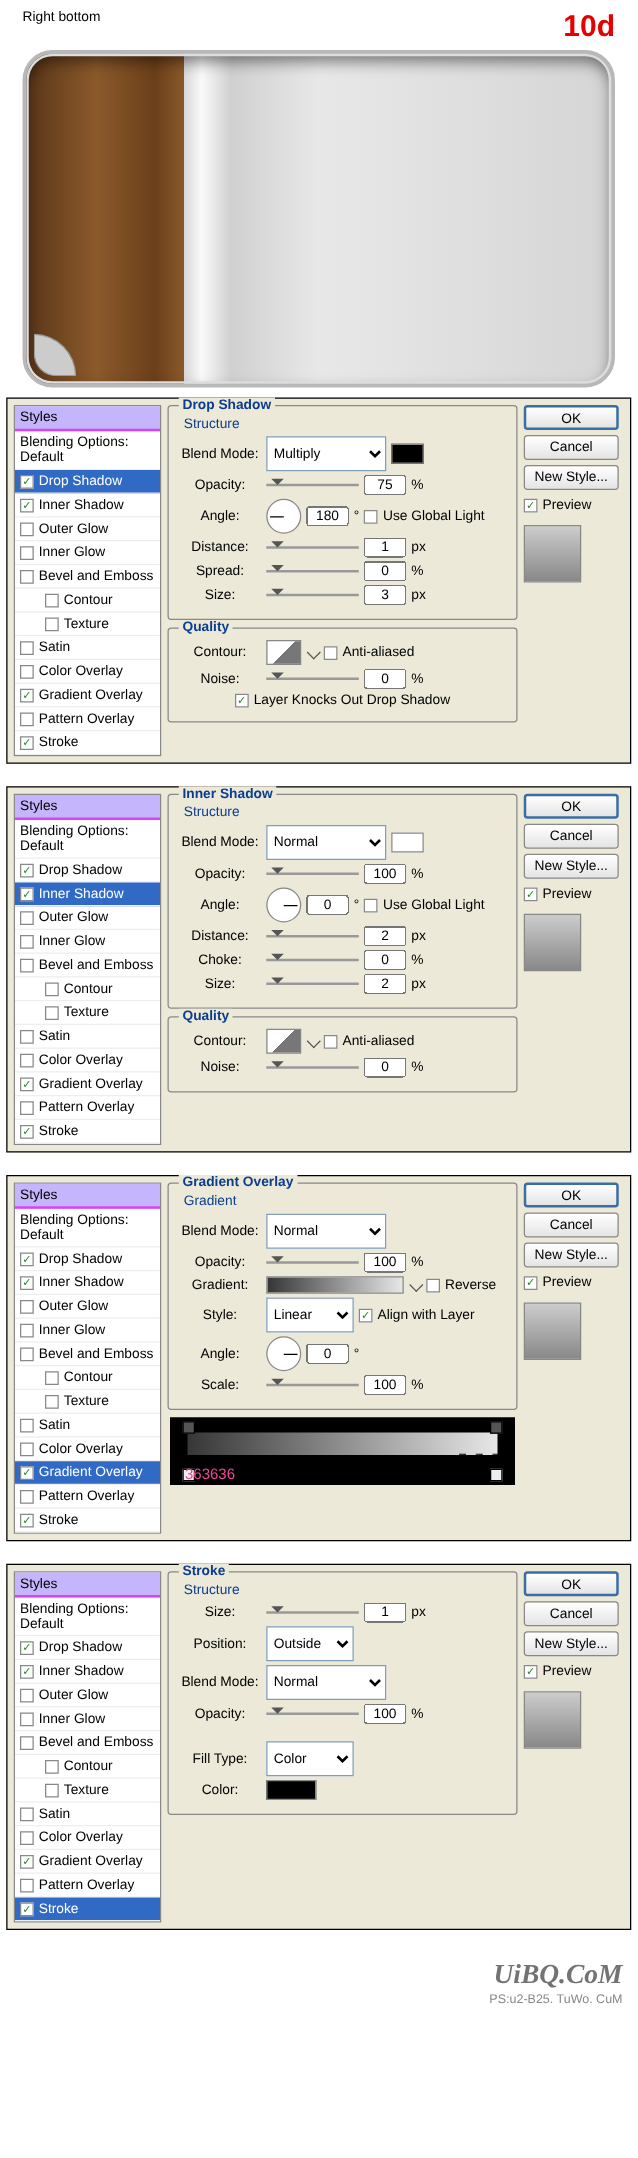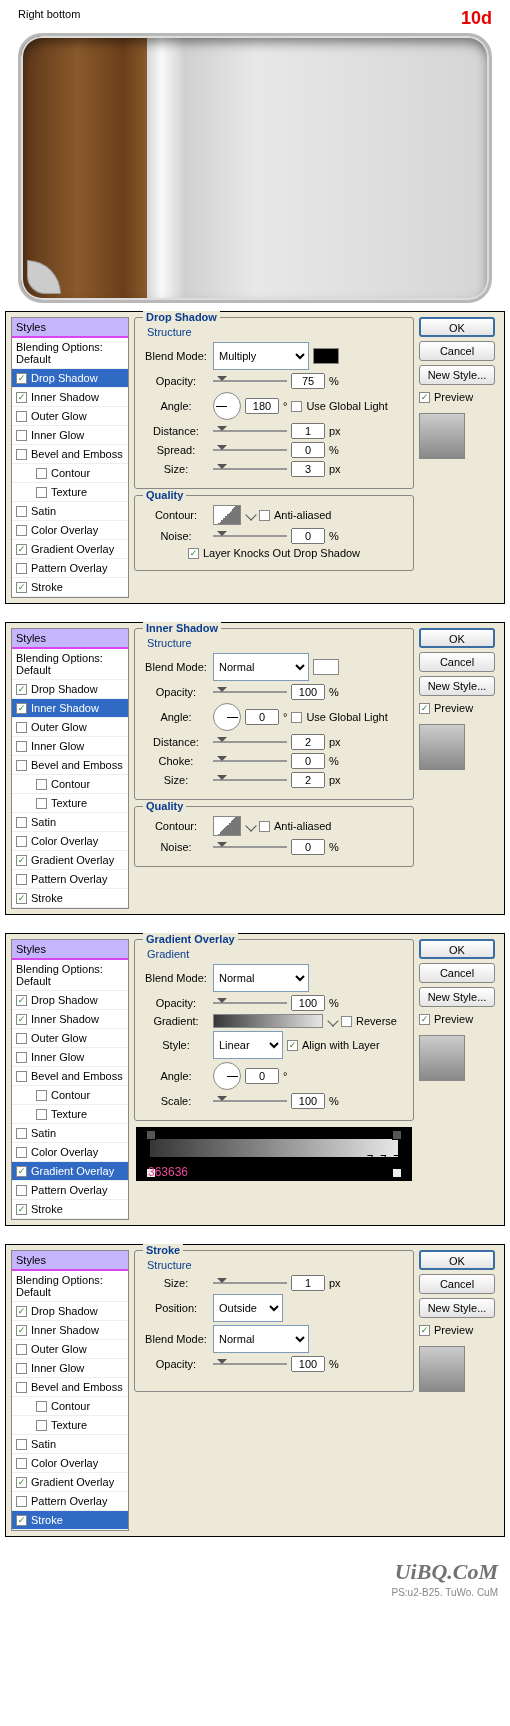--- a/index.html
+++ b/index.html
@@ -1,19 +1,19 @@
 <!DOCTYPE html>
 <html><head>
 <meta charset="utf-8">
 <style>
 *{box-sizing:border-box;margin:0;padding:0;font-family:Tahoma,sans-serif;font-size:11px}
 body{background:#fff;width:510px}
 .hdr{display:flex;justify-content:space-between;padding:8px 18px 4px}
 .hdr .t{color:#000}
-.hdr .n{color:#e60000;font-size:18px;font-weight:bold}
+.hdr .n{color:#e60000;font-size:24px;font-weight:bold}
 .preview{margin:0 auto 8px;width:474px;height:270px;border:3px solid #b8b8b8;border-radius:24px;background:linear-gradient(90deg,#5a3518 0%,#8b5a2b 12%,#6b3f1a 22%,#8b5a2b 27%,#d8d8d8 27%,#fafafa 30%,#d0d0d0 35%,#e8e8e8 50%,#d5d5d5 100%);position:relative;box-shadow:inset 0 0 0 2px #ddd,inset 0 6px 12px rgba(0,0,0,.5)}
 .corner{position:absolute;left:6px;bottom:6px;width:34px;height:34px;background:#ccc;border-radius:0 100% 0 18px;border:1px solid #999}
 .dlg{border:1px solid #000;margin:0 5px 18px;background:#ece9d8;display:flex;padding:5px;gap:5px}
 .styles{width:118px;border:1px solid #888;background:#fff}
 .sh{background:#c4b5fd;padding:3px 4px;border-bottom:2px solid #d946ef}
 .si{padding:3px 4px;display:flex;align-items:center;gap:4px;border-bottom:1px solid #eee;cursor:pointer}
 .si.sel{background:#316ac5;color:#fff}
 .si.ind{padding-left:24px}
 .cb{width:11px;height:11px;border:1px solid #888;background:#fff;display:inline-flex;align-items:center;justify-content:center;font-size:9px;color:#2a8a2a}
 .main{flex:1}
@@ -501,20 +501,28 @@
           <span class="lbl">Blend Mode:</span>
           <select style="width:96px"><option>Normal</option></select>
         </div>
 <div class="row">
           <span class="lbl">Opacity:</span>
           <div class="sld"></div>
           <input class="num" value="100" style="">
           <span>%</span>
         </div>
 <div style="height:8px"></div>
+<div class="row">
+          <span class="lbl">Fill Type:</span>
+          <select style="width:70px"><option>Color</option></select>
+        </div>
+<div class="row">
+          <span class="lbl">Color:</span>
+          <div class="sw" style="width:40px"></div>
+        </div>
 </div>
 </div>
 <div class="side" id="sd3">
       <div class="btn def">OK</div>
       <div class="btn">Cancel</div>
       <div class="btn">New Style...</div>
       <div class="prv">
         <span class="cb">✓</span>
         <span>Preview</span>
       </div>

